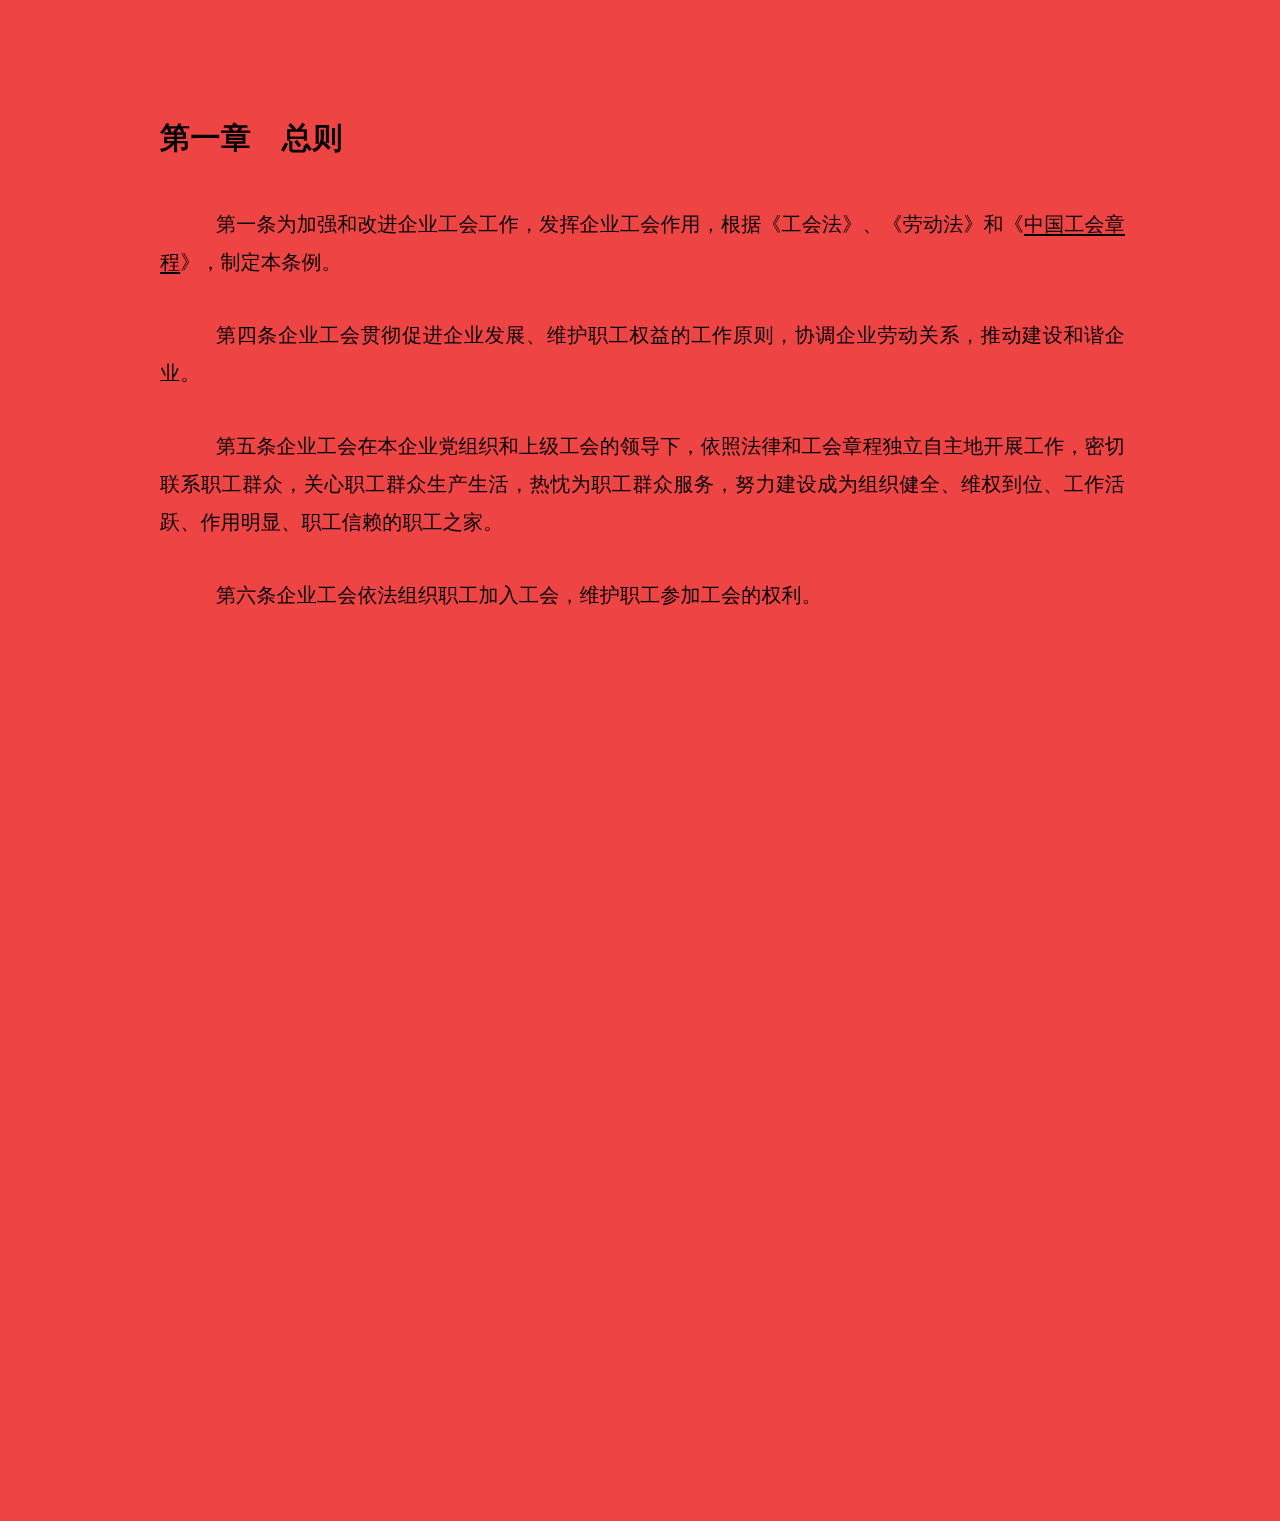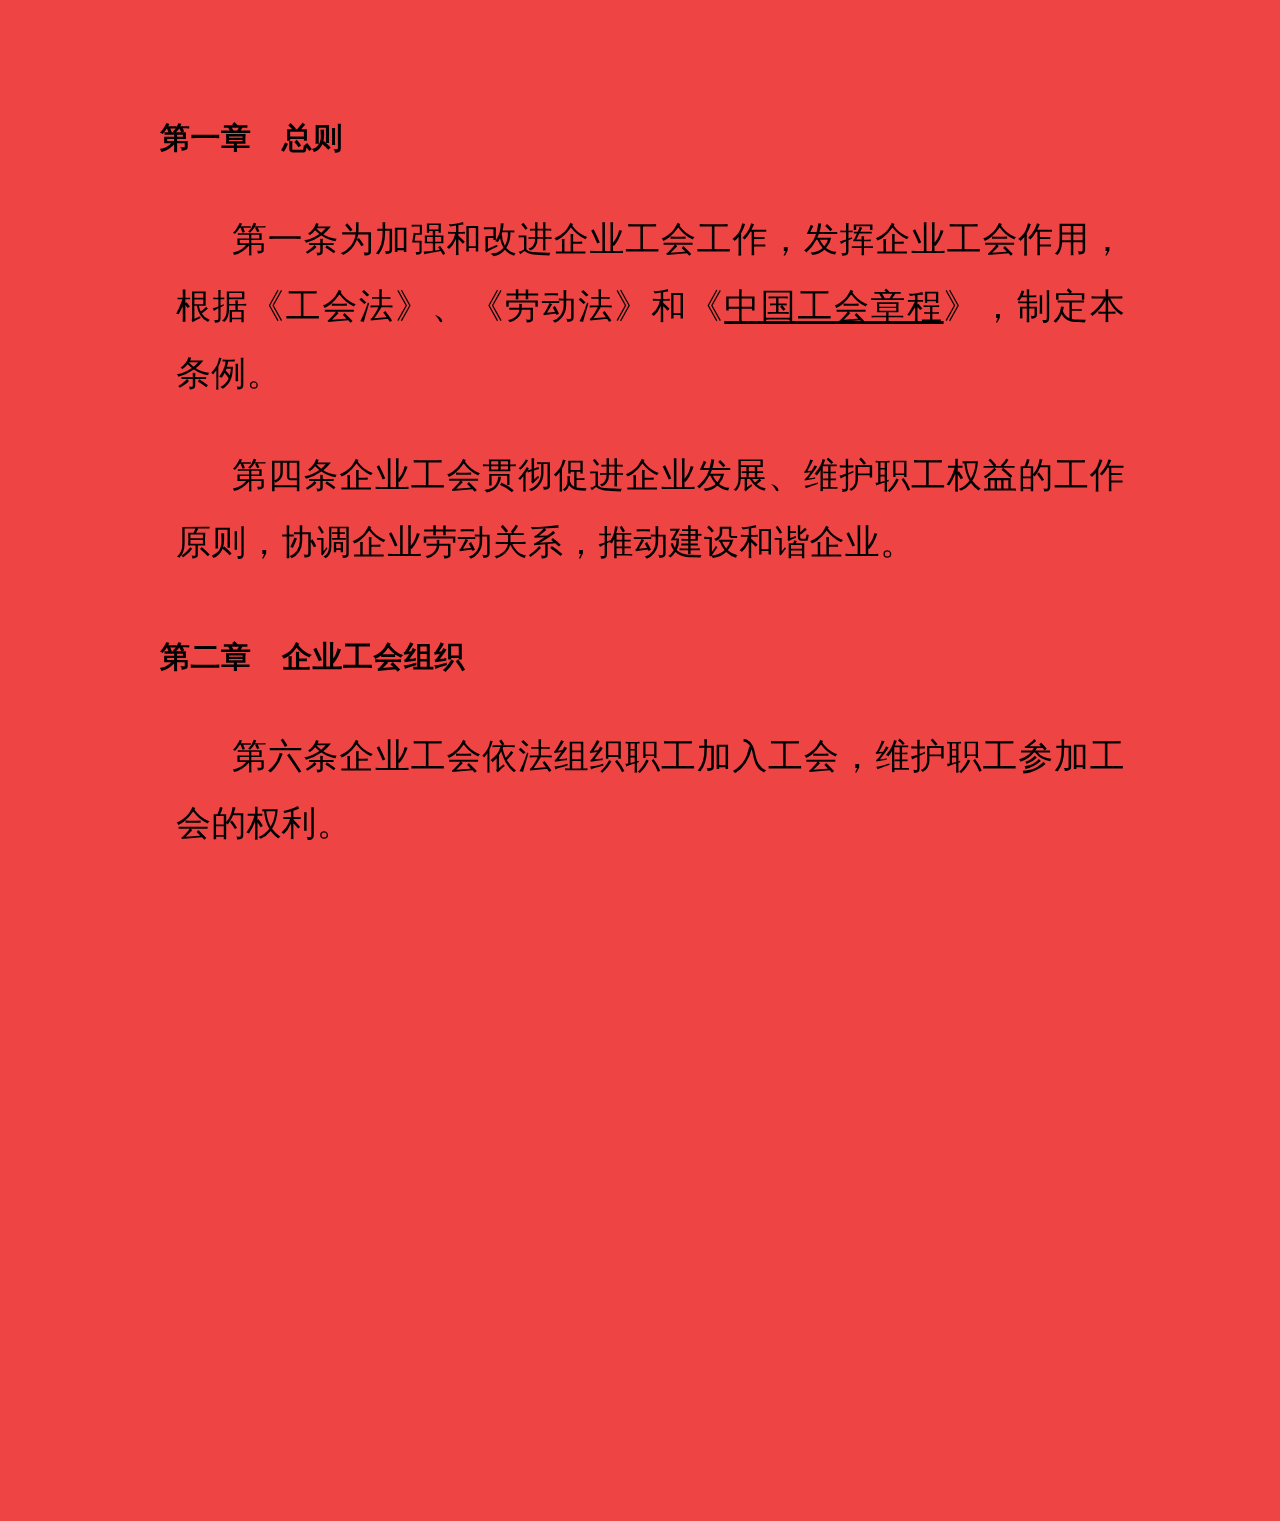--- a/index.html
+++ b/index.html
@@ -29,23 +29,23 @@
     font-weight: bold;
     letter-spacing: 0.5px;
     margin: 0 0 48px 0;
     line-height: 1.3;
   }
   h2.chapter-heading.second {
     margin-top: 62px;
     margin-bottom: 46px;
   }
   p.para {
-    font-size: 35px;
+    font-size: 20px;
     line-height: 1.92;
-    margin: 0 0 34px 16px;
+    margin: 0 0 34px 0;
     text-indent: 56px;
     text-align: justify;
     text-justify: inter-ideograph;
     letter-spacing: 0.2px;
   }
   p.para:last-child {
     margin-bottom: 0;
   }
   .u {
     text-decoration: underline;
@@ -55,19 +55,19 @@
 </head>
 <body>
 
 <div class="page">
   <div class="doc-body">
 
     <h2 class="chapter-heading">第一章　总则</h2>
 
     <p class="para" id="p-1-0"><span>第一条为加强和改进企业工会工作，发挥企业工会作用，根据《工会法》、《劳动法》和《</span><span class="u">中国工会章程</span><span>》，制定本条例。</span></p>
     <p class="para" id="p-1-3"><span>第四条企业工会贯彻促进企业发展、维护职工权益的工作原则，协调企业劳动关系，推动建设和谐企业。</span></p>
+    <p class="para" id="p-1-4"><span>第五条企业工会在本企业党组织和上级工会的领导下，依照法律和工会章程独立自主地开展工作，密切联系职工群众，关心职工群众生产生活，热忱为职工群众服务，努力建设成为组织健全、维权到位、工作活跃、作用明显、职工信赖的职工之家。</span></p>
 
-    <h2 class="chapter-heading second">第二章　企业工会组织</h2>
 
     <p class="para" id="p-2-0"><span>第六条企业工会依法组织职工加入工会，维护职工参加工会的权利。</span></p>
 
   </div>
 </div>
 
 </body></html>

